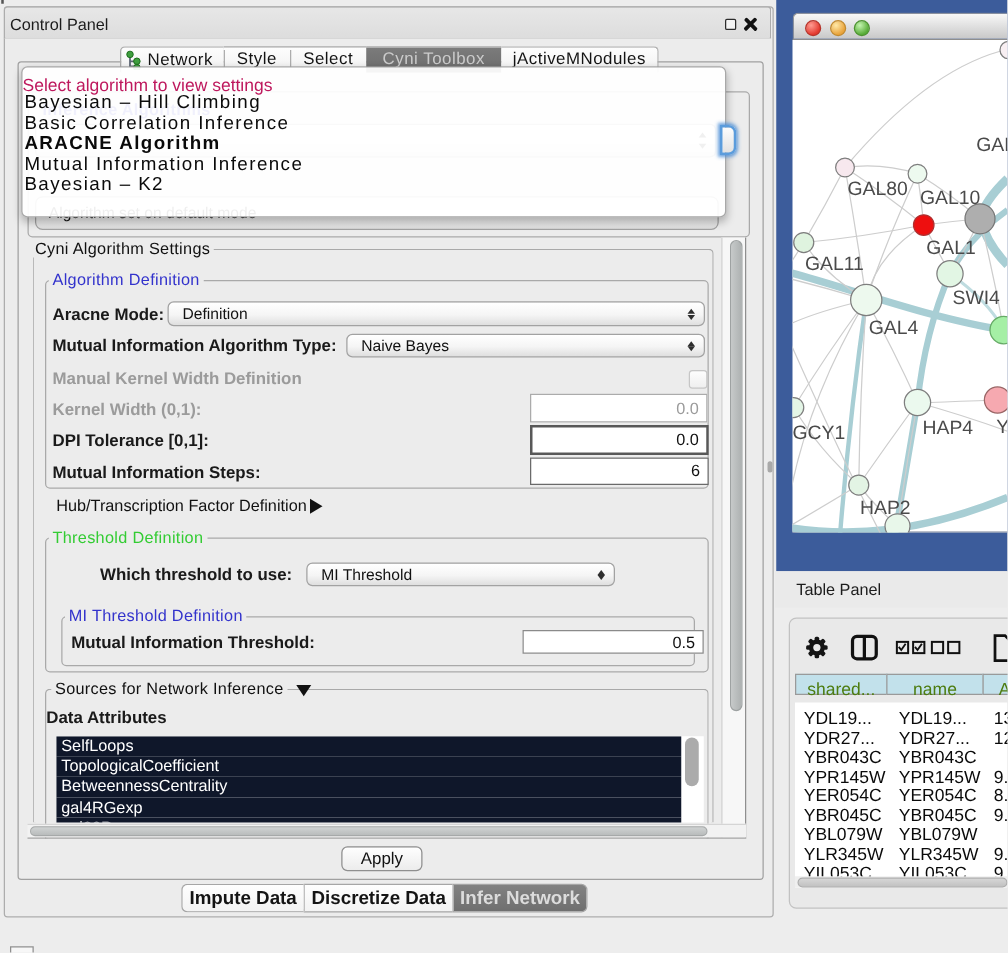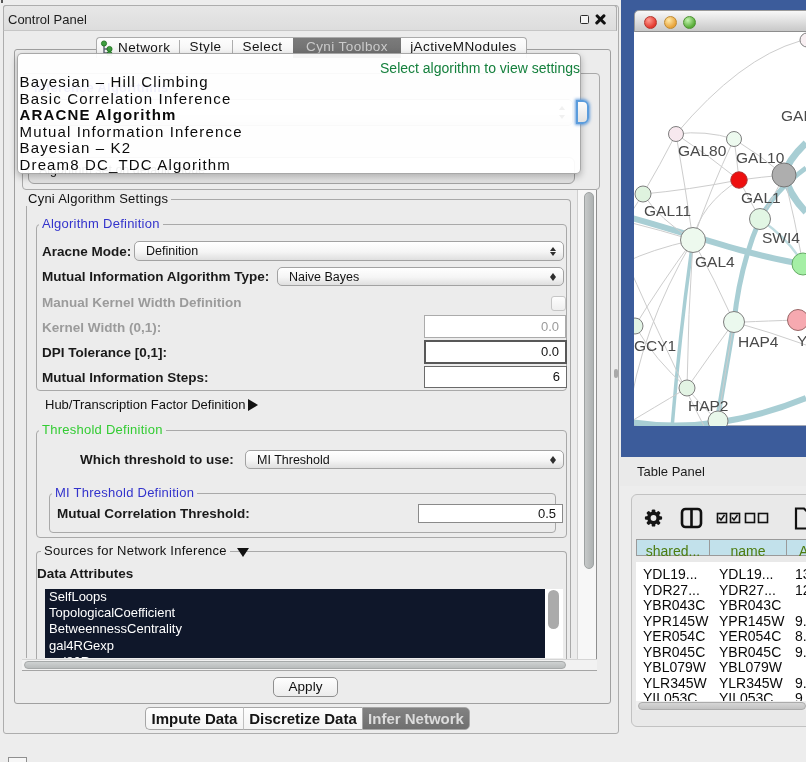--- a/index.html
+++ b/index.html
@@ -40,21 +40,21 @@
      background:linear-gradient(#FFFFFF,#F5F5F5 55%,#DFDFDF);font-size:12.5px;color:#111;}
   .mcombo span{position:absolute;left:11px;top:2px;}
   .arr{position:absolute;right:7px;width:0;height:0;border-left:3.2px solid transparent;border-right:3.2px solid transparent;}
   .arr.up{top:4.5px;border-bottom:4.5px solid #2E2E2E;}
   .arr.dn{bottom:4.5px;border-top:4.5px solid #2E2E2E;}
   .tfield{position:absolute;box-sizing:border-box;background:#fff;font-size:13px;color:#111;
      text-align:right;padding-right:6px;}
   
   #popup{left:17px;top:53px;width:562px;height:119px;z-index:4;background:rgba(255,255,255,0.93);
      border:1px solid rgba(110,110,110,0.6);border-radius:5px;box-shadow:0 3px 7px rgba(0,0,0,0.28);}
-  #popup .prompt{position:absolute;left:0;width:100%;top:6px;text-align:right;color:#15803d;font-size:14px;}
+  #popup .prompt{position:absolute;left:0;width:100%;top:6px;text-align:left;color:#be185d;font-size:14px;}
   #popup .it{position:absolute;left:1.5px;font-size:15px;letter-spacing:1.15px;color:#0a0a0a;white-space:nowrap;}
   
   #dlist{left:45px;top:589px;width:518px;height:69px;background:#fff;overflow:hidden;}
   #dlist .row{width:500px;height:16.2px;background:#0f172a;color:#fff;font-size:13px;line-height:16.2px;padding-left:4px;box-sizing:border-box;white-space:nowrap;}
   
   .btab{top:707px;height:23px;box-sizing:border-box;background:linear-gradient(#FEFEFE,#F3F3F3);
      border:1px solid #A6A6A6;border-right:none;font-size:15px;font-weight:bold;color:#141414;text-align:center;line-height:22px;}
   
   #bluebg{left:621px;top:0;width:185px;height:457px;background:#3C5C9B;}
   #nettitle{left:634px;top:10px;width:172px;height:22px;border-radius:5px 0 0 0;
@@ -110,21 +110,20 @@
   <span style="top:5px;left:10px">Algorithm set on default mode</span>
   </div>
 
 <div class="abs" id="popup">
   <div class="prompt">Select algorithm to view settings</div>
   <div class="it" style="top:19px">Bayesian – Hill Climbing</div>
   <div class="it" style="top:52.2px;font-weight:bold">ARACNE Algorithm</div>
   <div class="it" style="top:35.6px">Basic Correlation Inference</div>
   <div class="it" style="top:68.8px">Mutual Information Inference</div>
   <div class="it" style="top:85.4px">Bayesian – K2</div>
-  <div class="it" style="top:102px">Dream8 DC_TDC Algorithm</div>
 </div>
 <div class="abs" style="left:576px;top:100px;width:13px;height:24px;border-radius:0 6px 6px 0;background:linear-gradient(#FDFDFD,#E2E2E2);border:2.5px solid #5B9CDC;box-shadow:0 0 3px 1px rgba(80,145,215,0.85);box-sizing:border-box;z-index:4"></div>
 
 <div class="abs" style="left:577px;top:190px;width:20px;height:480px;background:#F7F7F7;border-left:1px solid #CFCFCF;border-right:1px solid #8F8F8F;box-sizing:border-box"></div>
 <div class="abs" style="left:583.5px;top:192px;width:10px;height:377px;background:linear-gradient(90deg,#C6C9C9,#AEB2B2);border:1px solid #9EA2A2;border-radius:6px;box-sizing:border-box"></div>
 
 <div class="abs grp" style="left:26px;top:199px;width:545px;height:459px;border-radius:4px 4px 0 0;border-bottom:none"></div>
 <div class="gtitle" style="left:25px;top:191px;color:#111">Cyni Algorithm Settings</div>
 
 <div class="abs grp" style="left:36px;top:224px;width:531px;height:167px"></div>
@@ -150,28 +149,28 @@
 <div class="tfield" style="left:424px;top:340px;width:143px;height:24px;border:2px solid #585858;line-height:20px">0.0</div>
 <div class="lbl" style="left:42px;top:370px">Mutual Information Steps:</div>
 <div class="tfield" style="left:424px;top:366px;width:143px;height:22px;border:1px solid #6A6A6A;line-height:20px">6</div>
 
 <div class="abs" style="left:45px;top:397px;font-size:13px;color:#111">Hub/Transcription Factor Definition</div>
 <div class="abs" style="left:248px;top:399px;width:0;height:0;border-top:6px solid transparent;border-bottom:6px solid transparent;border-left:10px solid #111"></div>
 
 <div class="abs grp" style="left:36px;top:430px;width:531px;height:108px"></div>
 <div class="gtitle green" style="left:39px;top:422px">Threshold Definition</div>
 <div class="lbl" style="left:80px;top:452px">Which threshold to use:</div>
-<div class="mcombo" style="left:245px;top:450px;width:319px;height:19px">
+<div class="mcombo" style="left:245px;top:450px;width:247px;height:19px">
     <span>MI Threshold</span>
   <div class="arr up"></div>
     <div class="arr dn"></div>
   </div>
 <div class="abs grp" style="left:49px;top:493px;width:507px;height:40px"></div>
 <div class="gtitle blue" style="left:52px;top:485px">MI Threshold Definition</div>
-<div class="lbl" style="left:57px;top:506px">Mutual Correlation Threshold:</div>
+<div class="lbl" style="left:57px;top:506px">Mutual Information Threshold:</div>
 <div class="tfield" style="left:418px;top:504px;width:145px;height:19px;border:1px solid #8A8A8A;line-height:17px">0.5</div>
 
 <div class="abs grp" style="left:36px;top:551px;width:531px;height:120px;border-bottom:none;border-radius:4px 4px 0 0"></div>
 <div class="gtitle" style="left:41px;top:543px;color:#111">Sources for Network Inference</div>
 <div class="abs" style="left:237px;top:548px;width:0;height:0;border-left:6.5px solid transparent;border-right:6.5px solid transparent;border-top:9px solid #111"></div>
 <div class="lbl" style="left:37px;top:566px">Data Attributes</div>
 
 <div class="abs" id="dlist">
   <div class="row">SelfLoops</div>
   <div class="row">TopologicalCoefficient</div>

